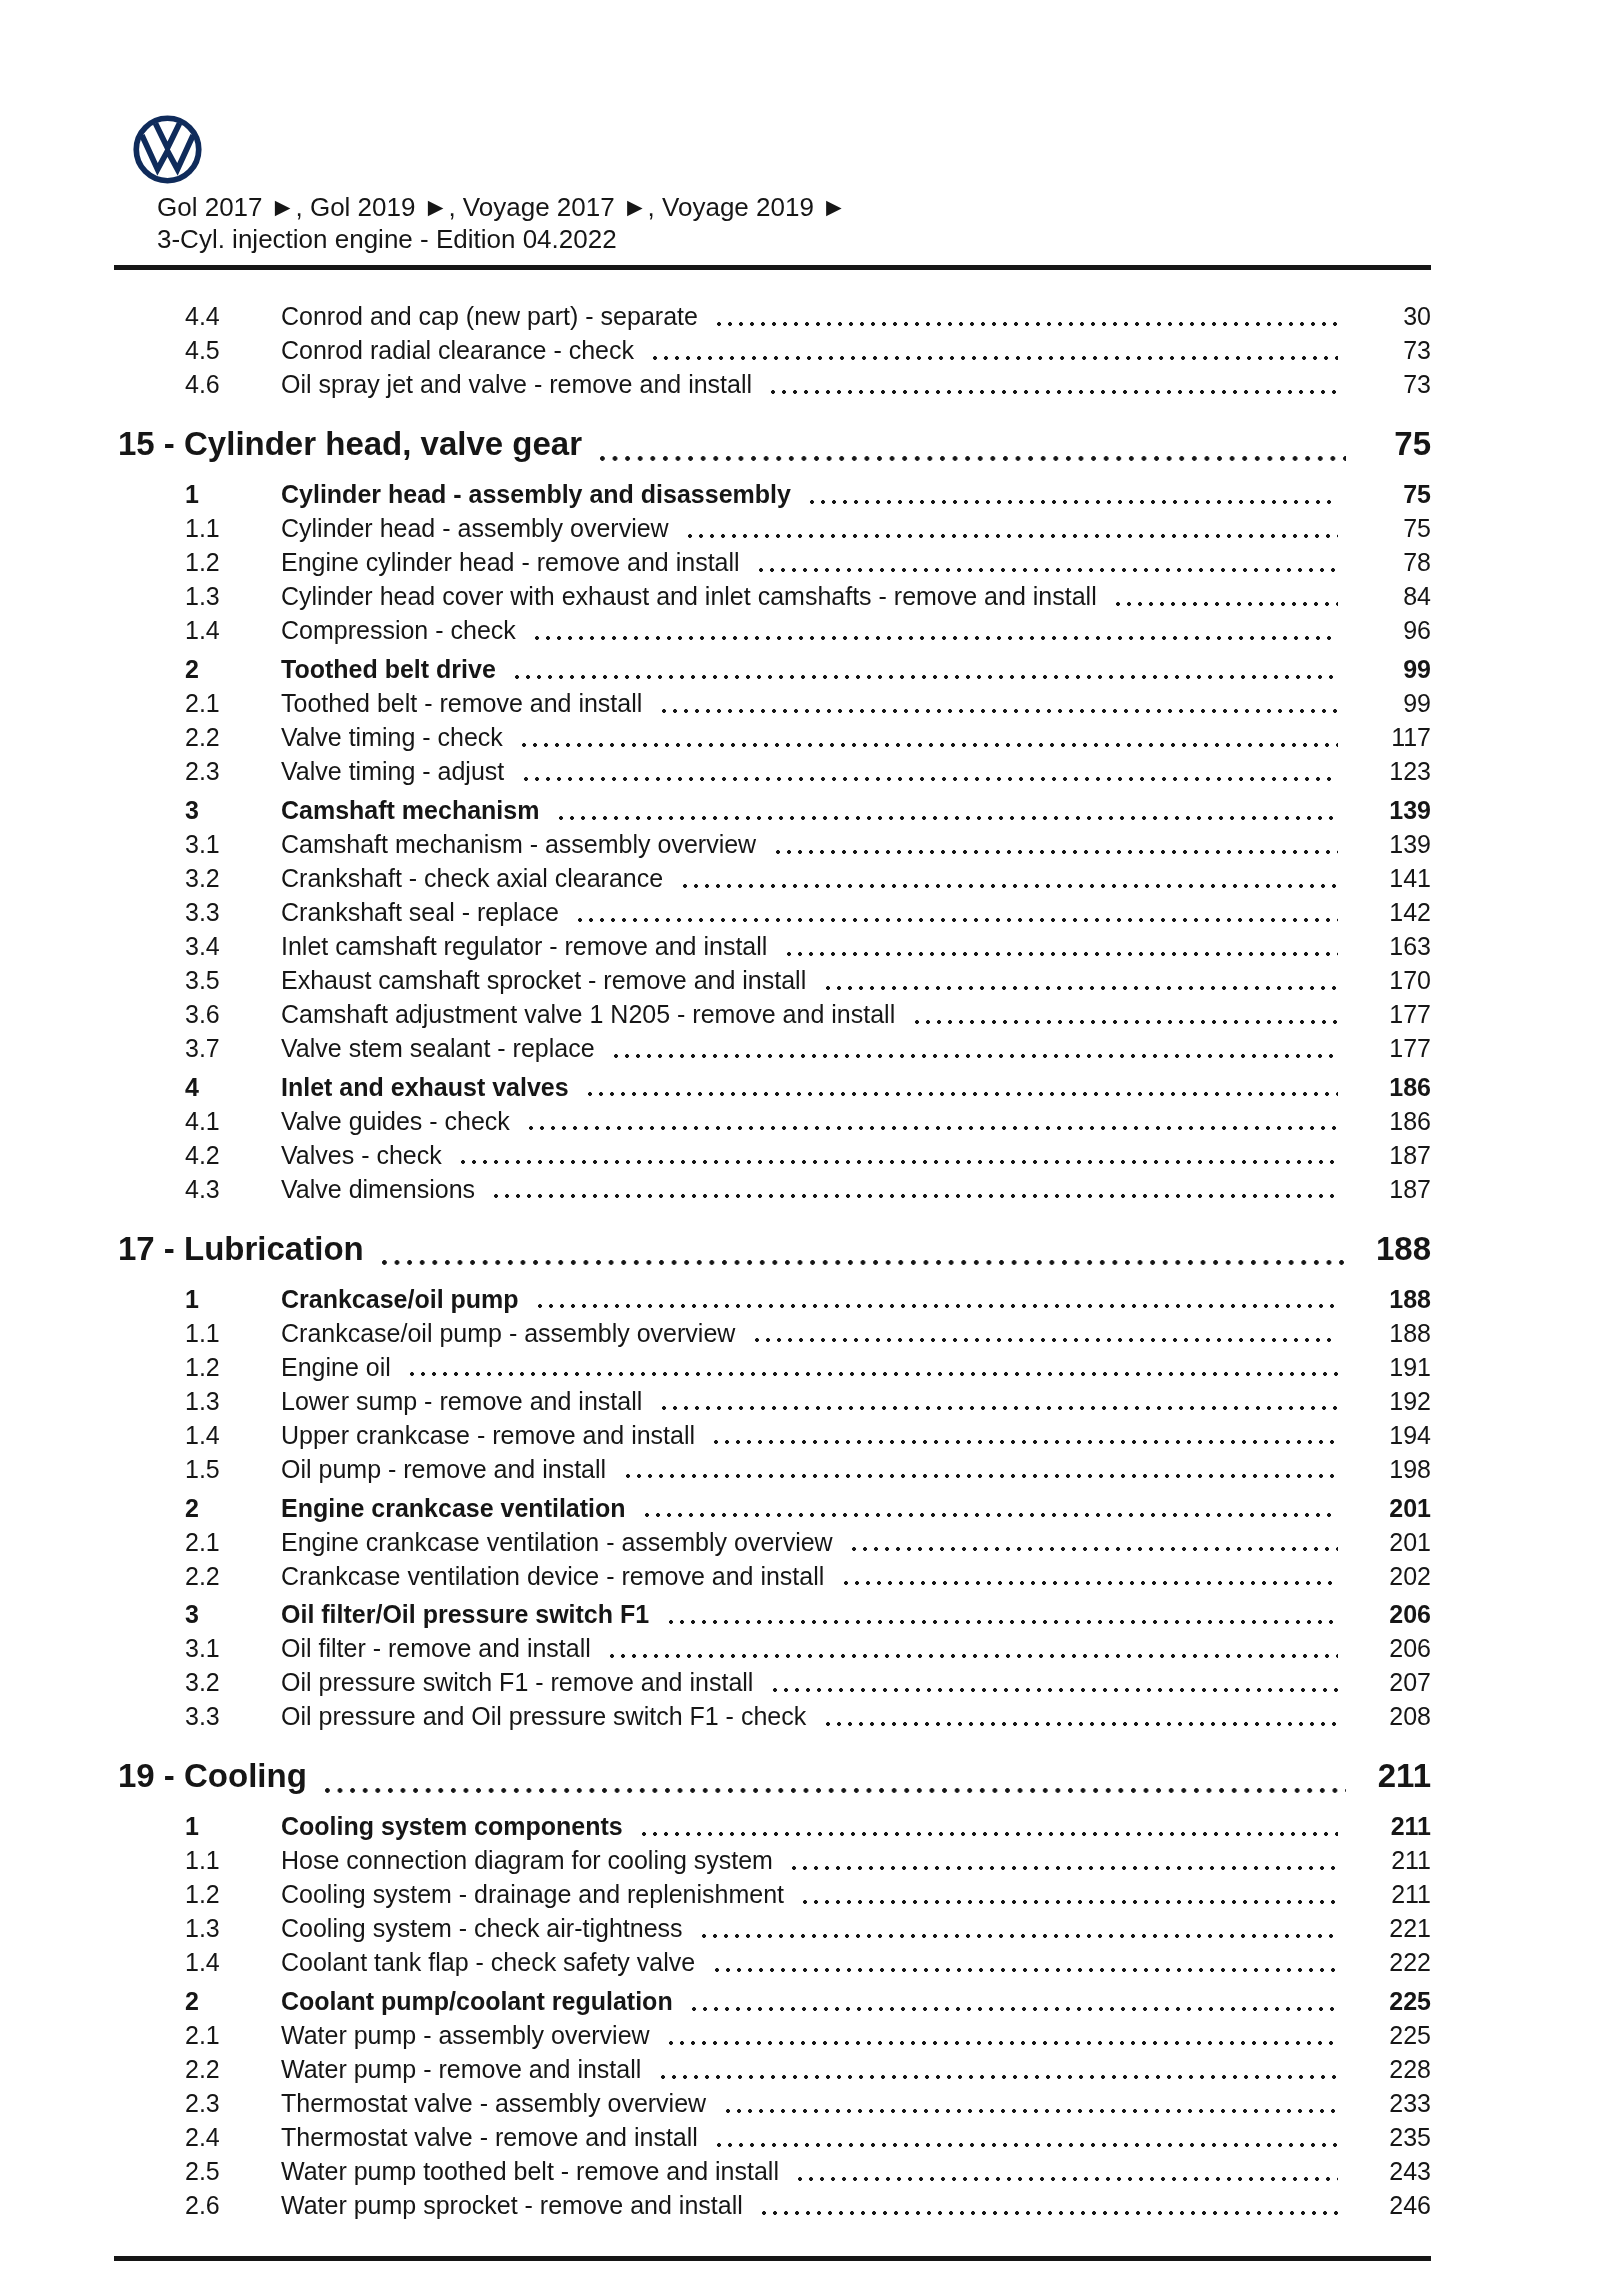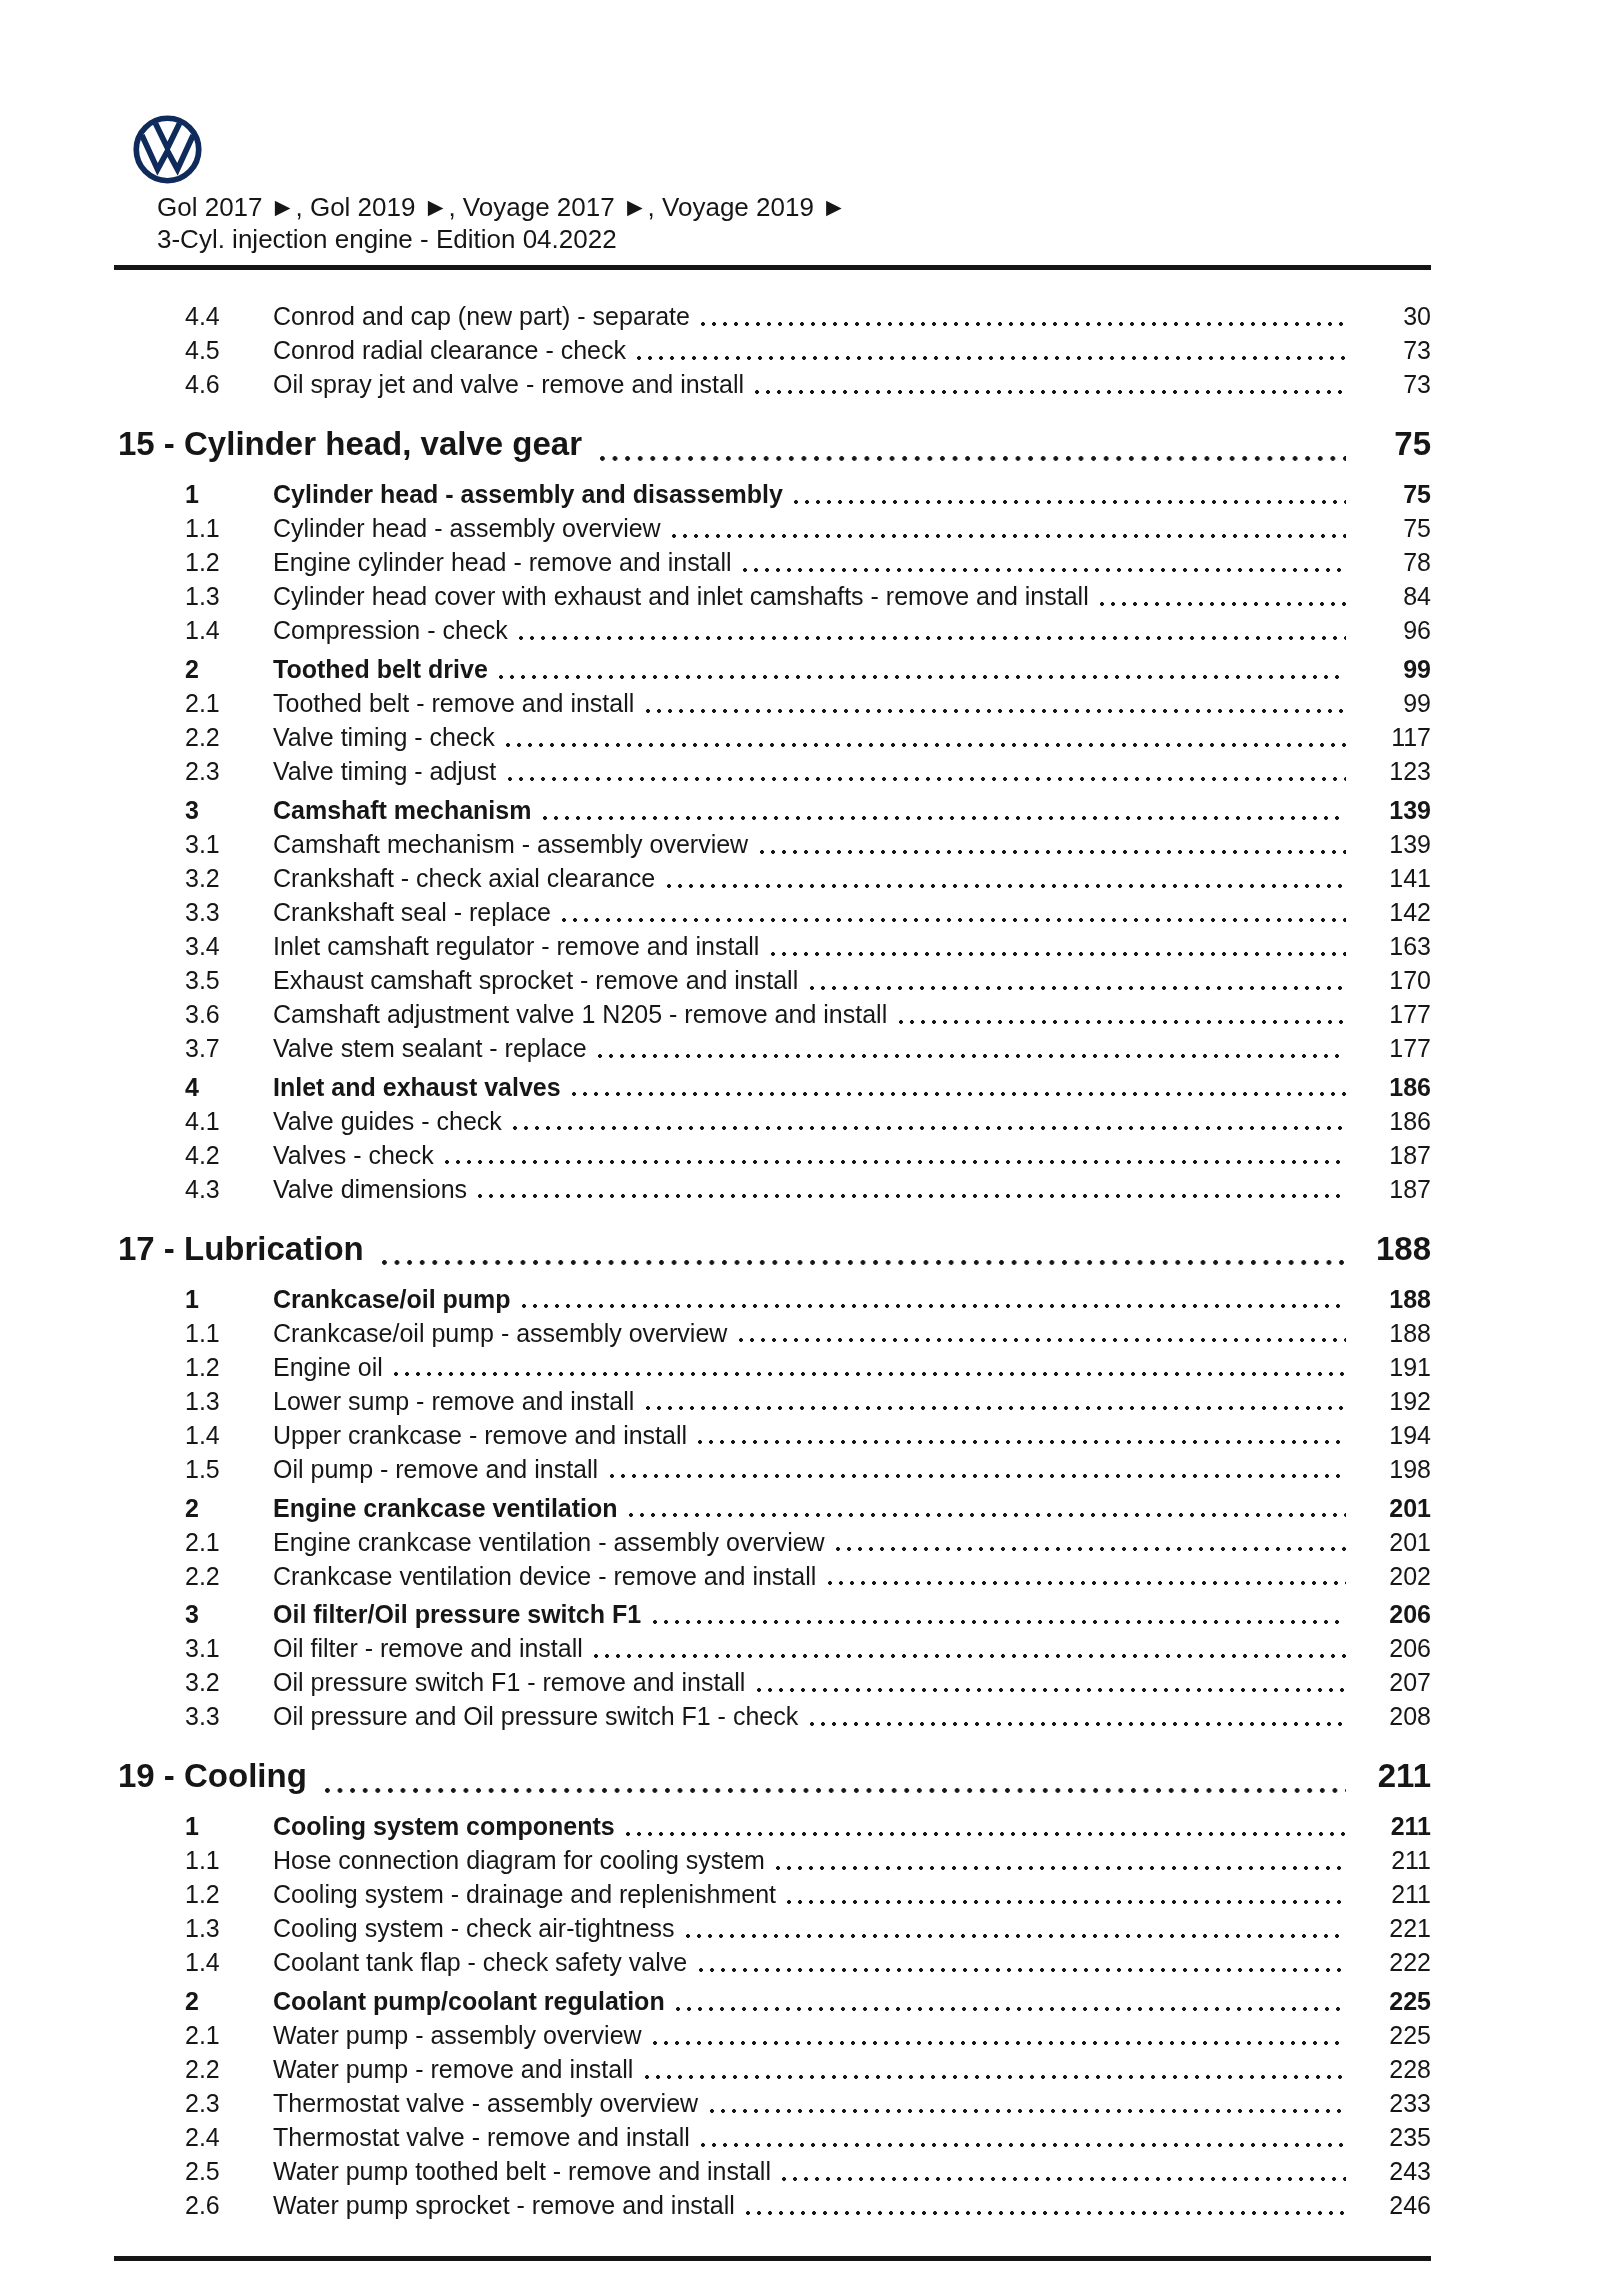--- a/index.html
+++ b/index.html
@@ -19,21 +19,21 @@
   .logo-box { flex: none; width: 71px; height: 71px; color: #0f2b5b; }
   .logo-box svg { width: 100%; height: 100%; display: block; }
   .header-text { margin-left: 25px; margin-top: 5.7px; font-size: 26px; line-height: 32px; white-space: nowrap; }
 
   .rule { height: 4.9px; background: #161616; margin-left: 114px; margin-right: 192px; }
   .header-rule { margin-top: 10.6px; }
 
   
   .toc { margin: 0 192px 0 118px; padding-top: 29px; }
   .row { display: flex; align-items: stretch; height: 34px; line-height: 34px; font-size: 25px; white-space: nowrap; }
-  .row.sub, .row.group { padding-left: 67px; }
+  .row.sub, .row.group { padding-left: 67px; gap: 8px; }
   .row.group { font-weight: bold; margin-top: 4.9px; }
   .row.chapter { margin-top: 24px; height: 47px; line-height: 38px; font-size: 33px; font-weight: bold; }
   .num { flex: none; width: 88px; }
   .title { flex: none; }
   .leader {
     flex: 1 1 auto;
     margin-left: 11.4px;
     background-image: radial-gradient(circle at 2px 2px, #161616 1.6px, rgba(0,0,0,0) 2.2px);
     background-size: 11px 4px;
     background-repeat: repeat-x;

